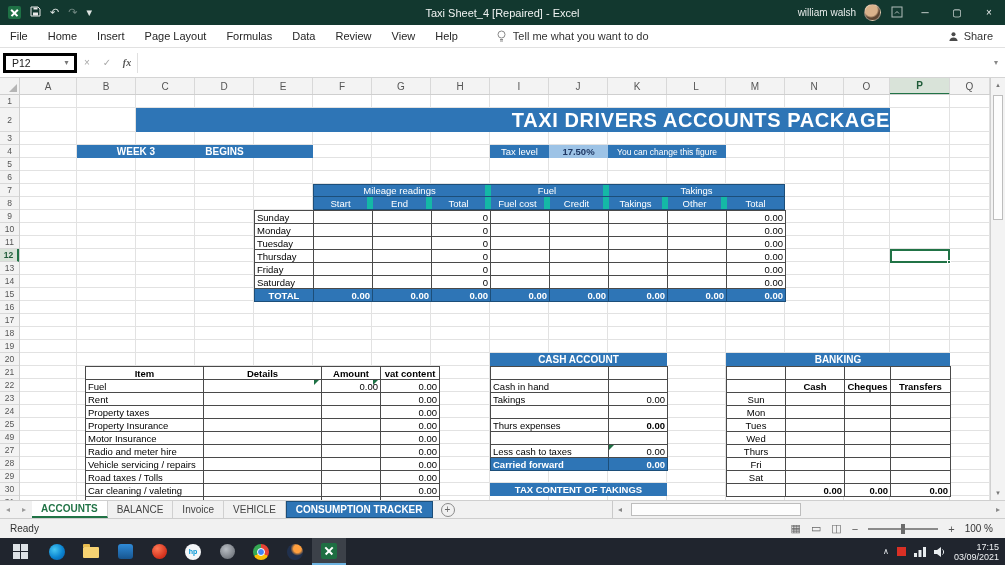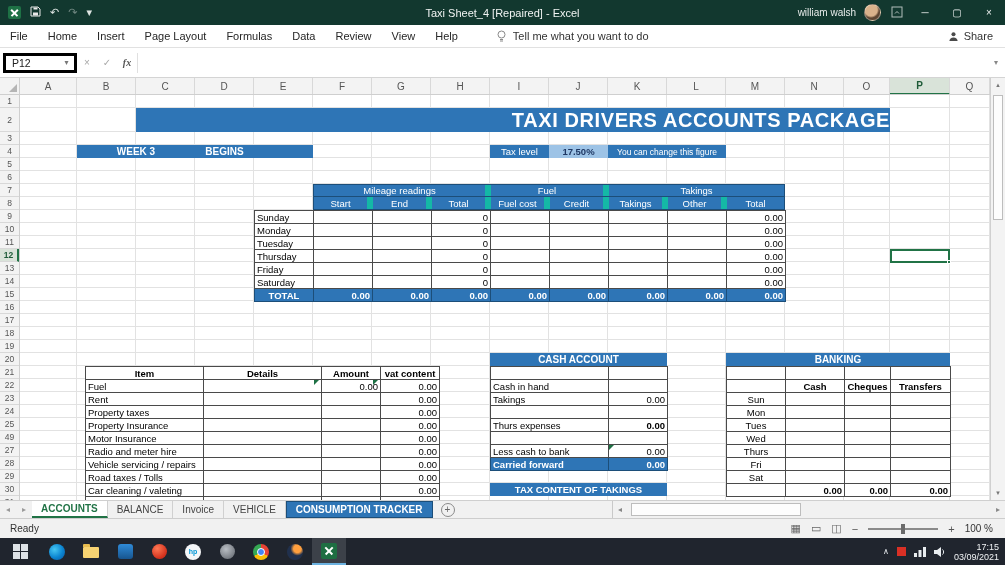--- a/index.html
+++ b/index.html
@@ -601,21 +601,21 @@
             <td colspan="2" class="lbl">Thurs expenses</td>
             <td class="num val">0.00</td>
           </tr>
 
           <tr>
             <td colspan="2" class="lbl"></td>
             <td class="num val"></td>
           </tr>
 
           <tr>
-            <td colspan="2" class="lbl">Less cash to bank</td>
+            <td colspan="2" class="lbl">Less cash to taxes</td>
             <td class="num val">0.00</td>
           </tr>
 
           <tr>
             <td colspan="2" class="lbl">Carried forward</td>
             <td class="num val">0.00</td>
           </tr>
         </tbody>
     </table>
     <div class="banner sec-title" style="left:490px;top:405px;width:177px;height:13px">

